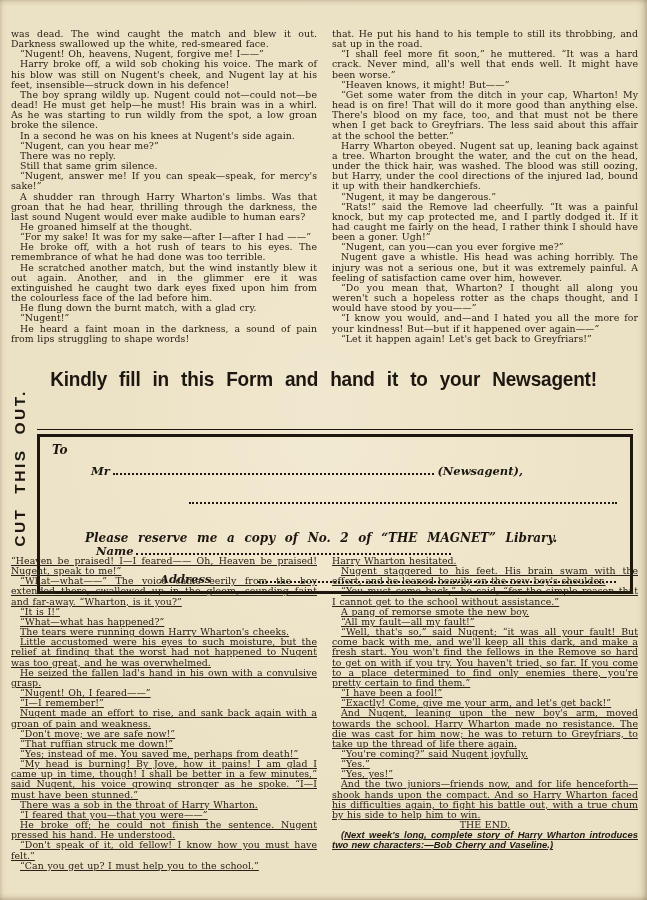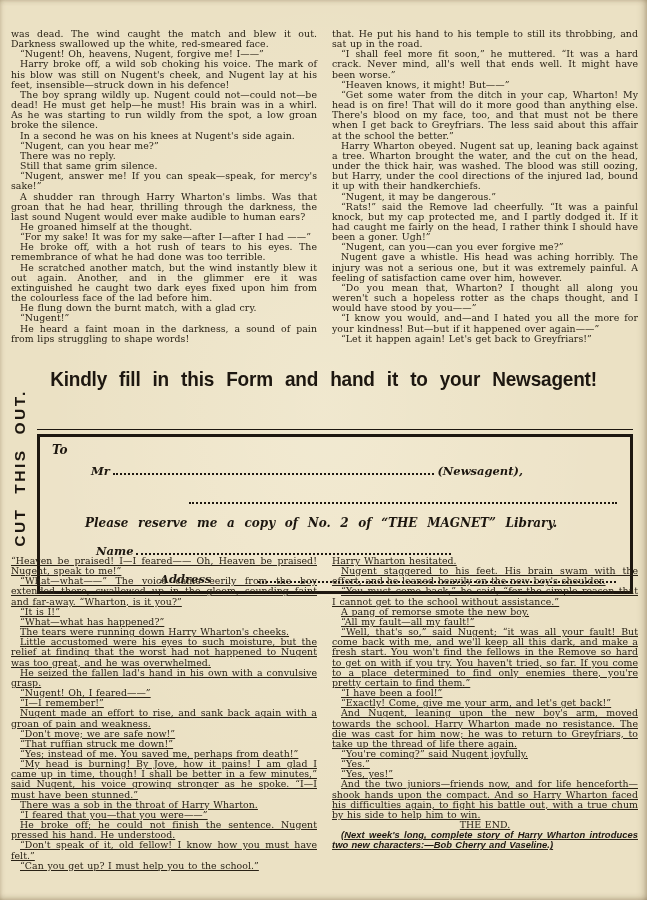--- a/index.html
+++ b/index.html
@@ -88,21 +88,21 @@
     white-space:nowrap;
   }
   .leader{
     flex:1 1 auto;
     border-bottom:2px dotted var(--ink-heavy);
     margin:0 3px 3px 3px;min-width:20px;
   }
   .frow-to{left:12px;top:6px;font-size:12px;}
   .frow-mr{left:51px;top:27px;width:432px;}
   .frow-dots{left:146px;top:54px;right:10px;height:16px;}
-  .frow-reserve{left:45px;top:79px;font-size:12px;word-spacing:5.5px;}
+  .frow-reserve{left:45px;top:94px;font-size:12px;word-spacing:5.5px;}
   .frow-name{left:56px;top:107px;width:358px;}
   .frow-address{left:120px;top:135px;right:11px;gap:44px;}
 </style>
 </head>
 <body>
 
 <div class="page">
 
   <div class="section section-top">
     <div class="col">

